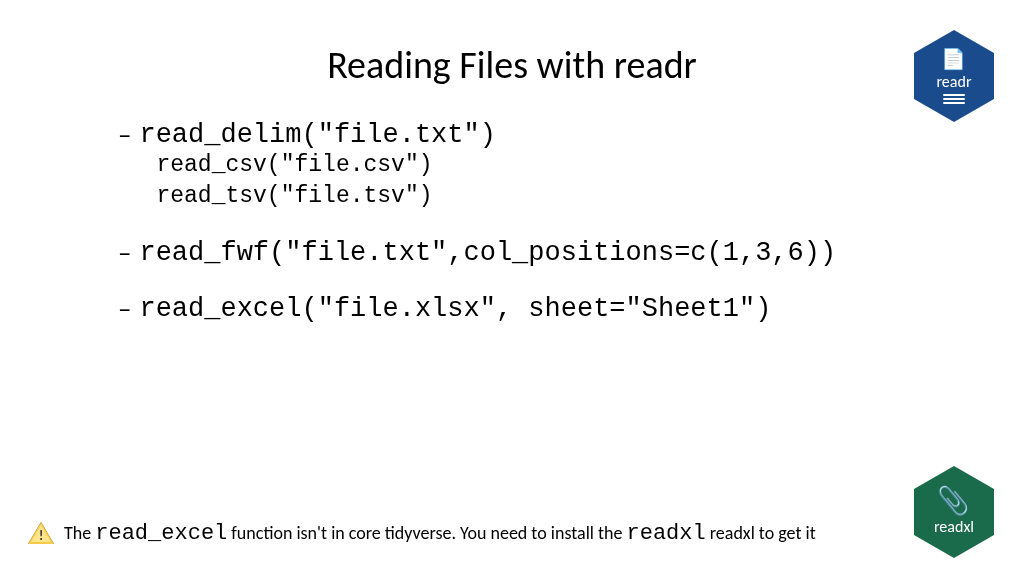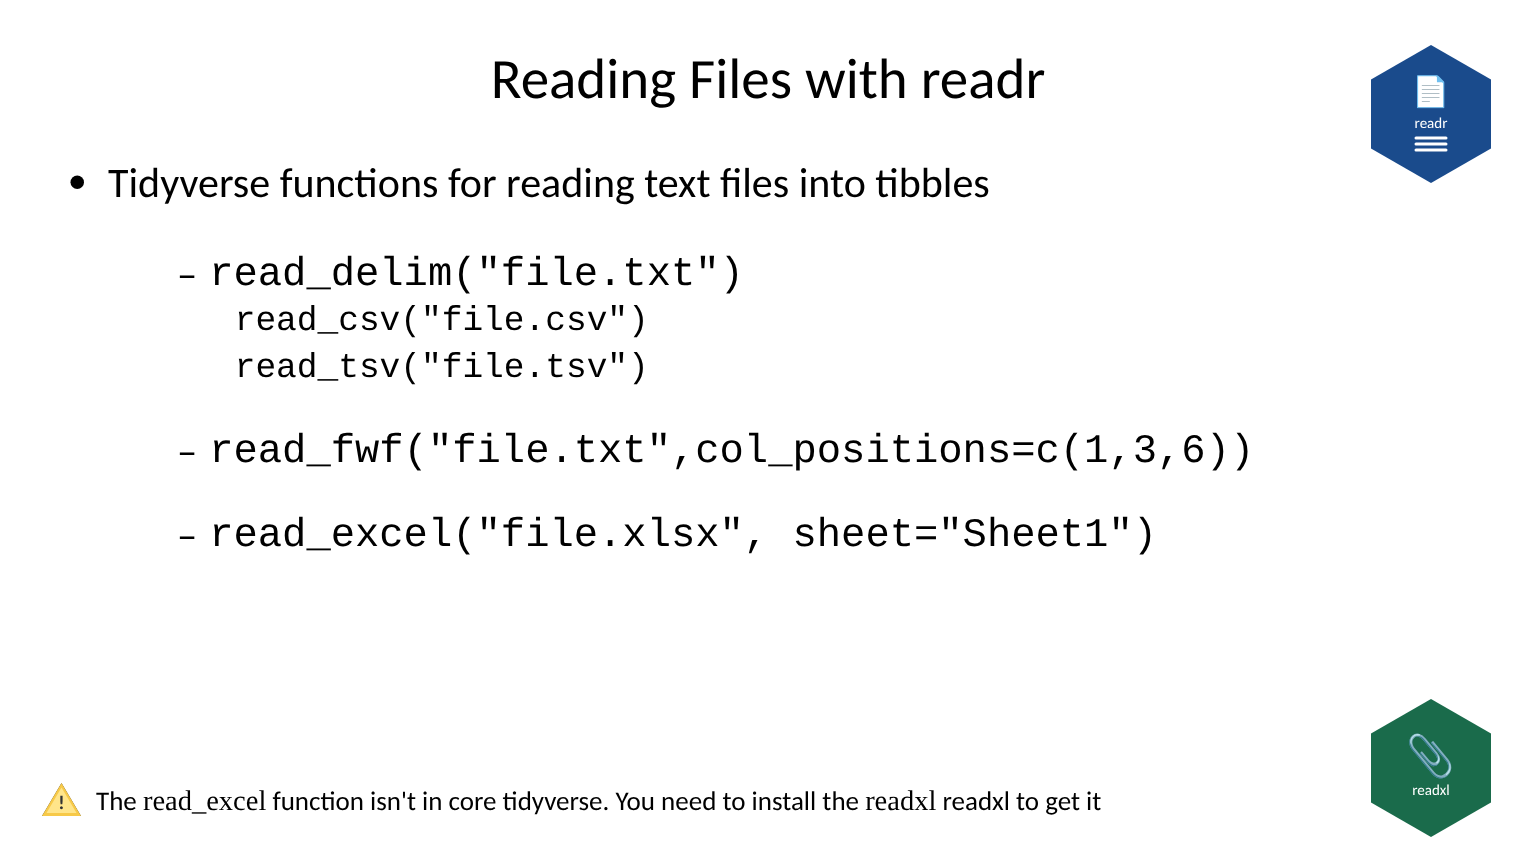--- a/index.html
+++ b/index.html
@@ -21,20 +21,21 @@
       display: flex;
       align-items: flex-start;
       justify-content: center;
       position: relative;
       margin-bottom: 28px;
     }
     .title {
       font-size: 38px;
       font-weight: 400;
       text-align: left;
+      margin-top: 12px;
     }
     .hex-badge {
       position: absolute;
       width: 80px;
       height: 92px;
     }
     .hex-readr { top: 30px; right: 30px; }
     .hex-readxl { bottom: 18px; right: 30px; }
     .hex-shape {
       width: 100%; height: 100%;
@@ -47,21 +48,21 @@
       font-size: 15px;
       gap: 3px;
     }
     .hex-readr .hex-shape { background: #1a4b8c; }
     .hex-readxl .hex-shape { background: #1a6b4b; }
     .hex-icon { font-size: 20px; line-height: 1; }
     .hex-icon-lines {
       display:flex; flex-direction:column; gap:2px; align-items:center;
     }
     .hex-icon-lines .l { width:22px; height:2px; background:#fff; border-radius:1px;}
-    .hex-label { font-size: 10px; }
+    .hex-label { font-size: 16px; }
     .bullet-main {
       font-size: 28px;
       margin: 0 0 26px 4px;
       list-style: disc;
       list-style-position: outside;
       padding-left: 28px;
     }
     .dash-list {
       margin-left: 78px;
       font-size: 27px;
@@ -115,21 +116,21 @@
       border-left: 10px solid transparent;
       border-right: 10px solid transparent;
       border-bottom: 17px solid #ffe58a;
       top:3px; left:3px;
     }
     .warn-bang {
       position:absolute; top:6px; left:0; width:26px;
       text-align:center; font-weight:bold; font-size:13px; color:#333;
     }
     .footer-text { display:inline; }
-    .footer-text .mono { font-family: Liberation Serif, serif; font-size: 19px; }
+    .footer-text .mono { font-family: Liberation Mono, monospace; font-size: 22px; }
     .clip-icon {
       font-size: 26px;
       transform: scaleY(1.05);
     }
   </style>
 </head>
 <body>
 
 <div class="slide">
 
@@ -142,23 +143,20 @@
       <span class="hex-icon">📄</span>
       <span class="hex-label">readr</span>
       <span class="hex-icon-lines">
         <span class="l"></span>
           <span class="l"></span>
           <span class="l"></span>
       </span>
     </div>
   </div>
 
-  <ul class="bullet-main">
-    <li>Tidyverse functions for reading text files into tibbles</li>
-  </ul>
 
   <div class="dash-list">
 
     <div class="dash-item tight">
       <span class="dash">–</span>
       <div>
         <span class="code">read_delim("file.txt")</span>
         <span class="code-sub">read_csv("file.csv")</span>
         <span class="code-sub">read_tsv("file.tsv")</span>
       </div>

